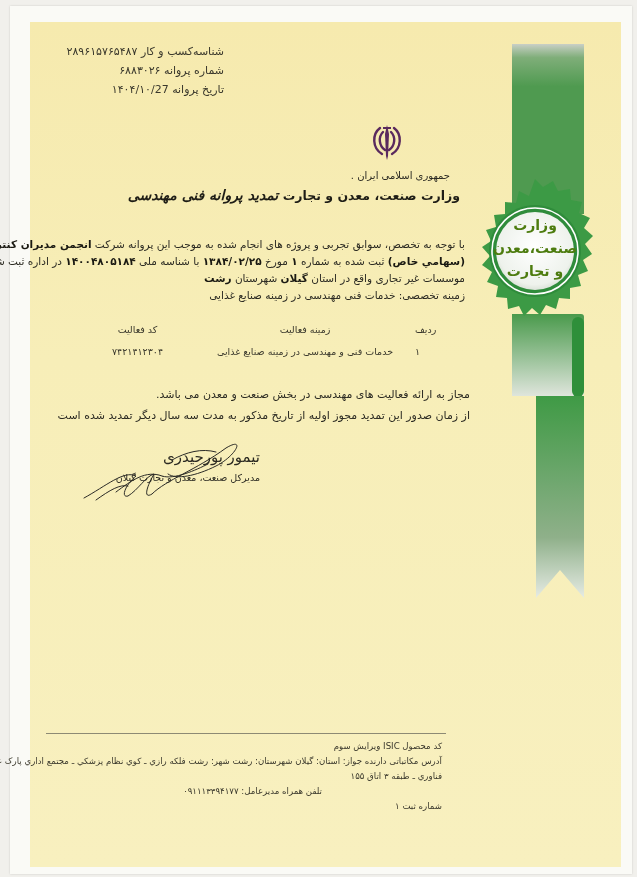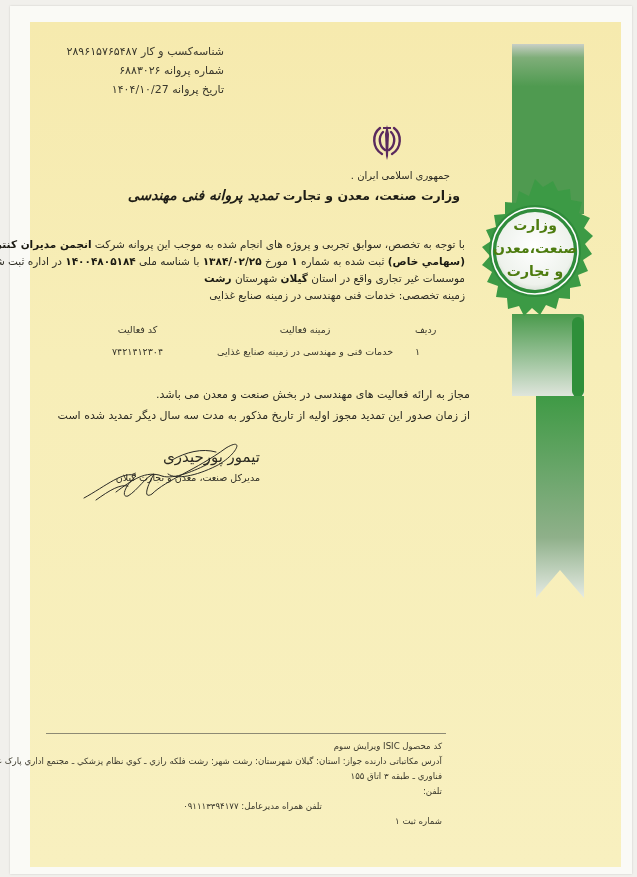--- a/index.html
+++ b/index.html
@@ -197,19 +197,18 @@
   </g>
 </svg>
 <div class="abs signer rtl">تیمور پورحیدری</div>
 <div class="abs signer-title rtl">مدیرکل صنعت، معدن و تجارت گیلان</div>
 
 <div class="abs footer-line"></div>
 <div class="abs footer rtl">
   <p>کد محصول ISIC ویرایش سوم</p>
   <p>آدرس مکاتباتی دارنده جواز: استان: گیلان شهرستان: رشت شهر: رشت فلکه رازي ـ کوي نظام پزشکي ـ مجتمع اداري پارک علم و</p>
   <p>فناوري ـ طبقه ۳ اتاق ۱۵۵</p>
-  <p>تلفن:</p>
   <p class="phone">
     <span>تلفن همراه مدیرعامل:</span>
     <span>۰۹۱۱۱۳۳۹۴۱۷۷</span>
   </p>
   <p>شماره ثبت ۱</p>
 </div>
 
 </body></html>

